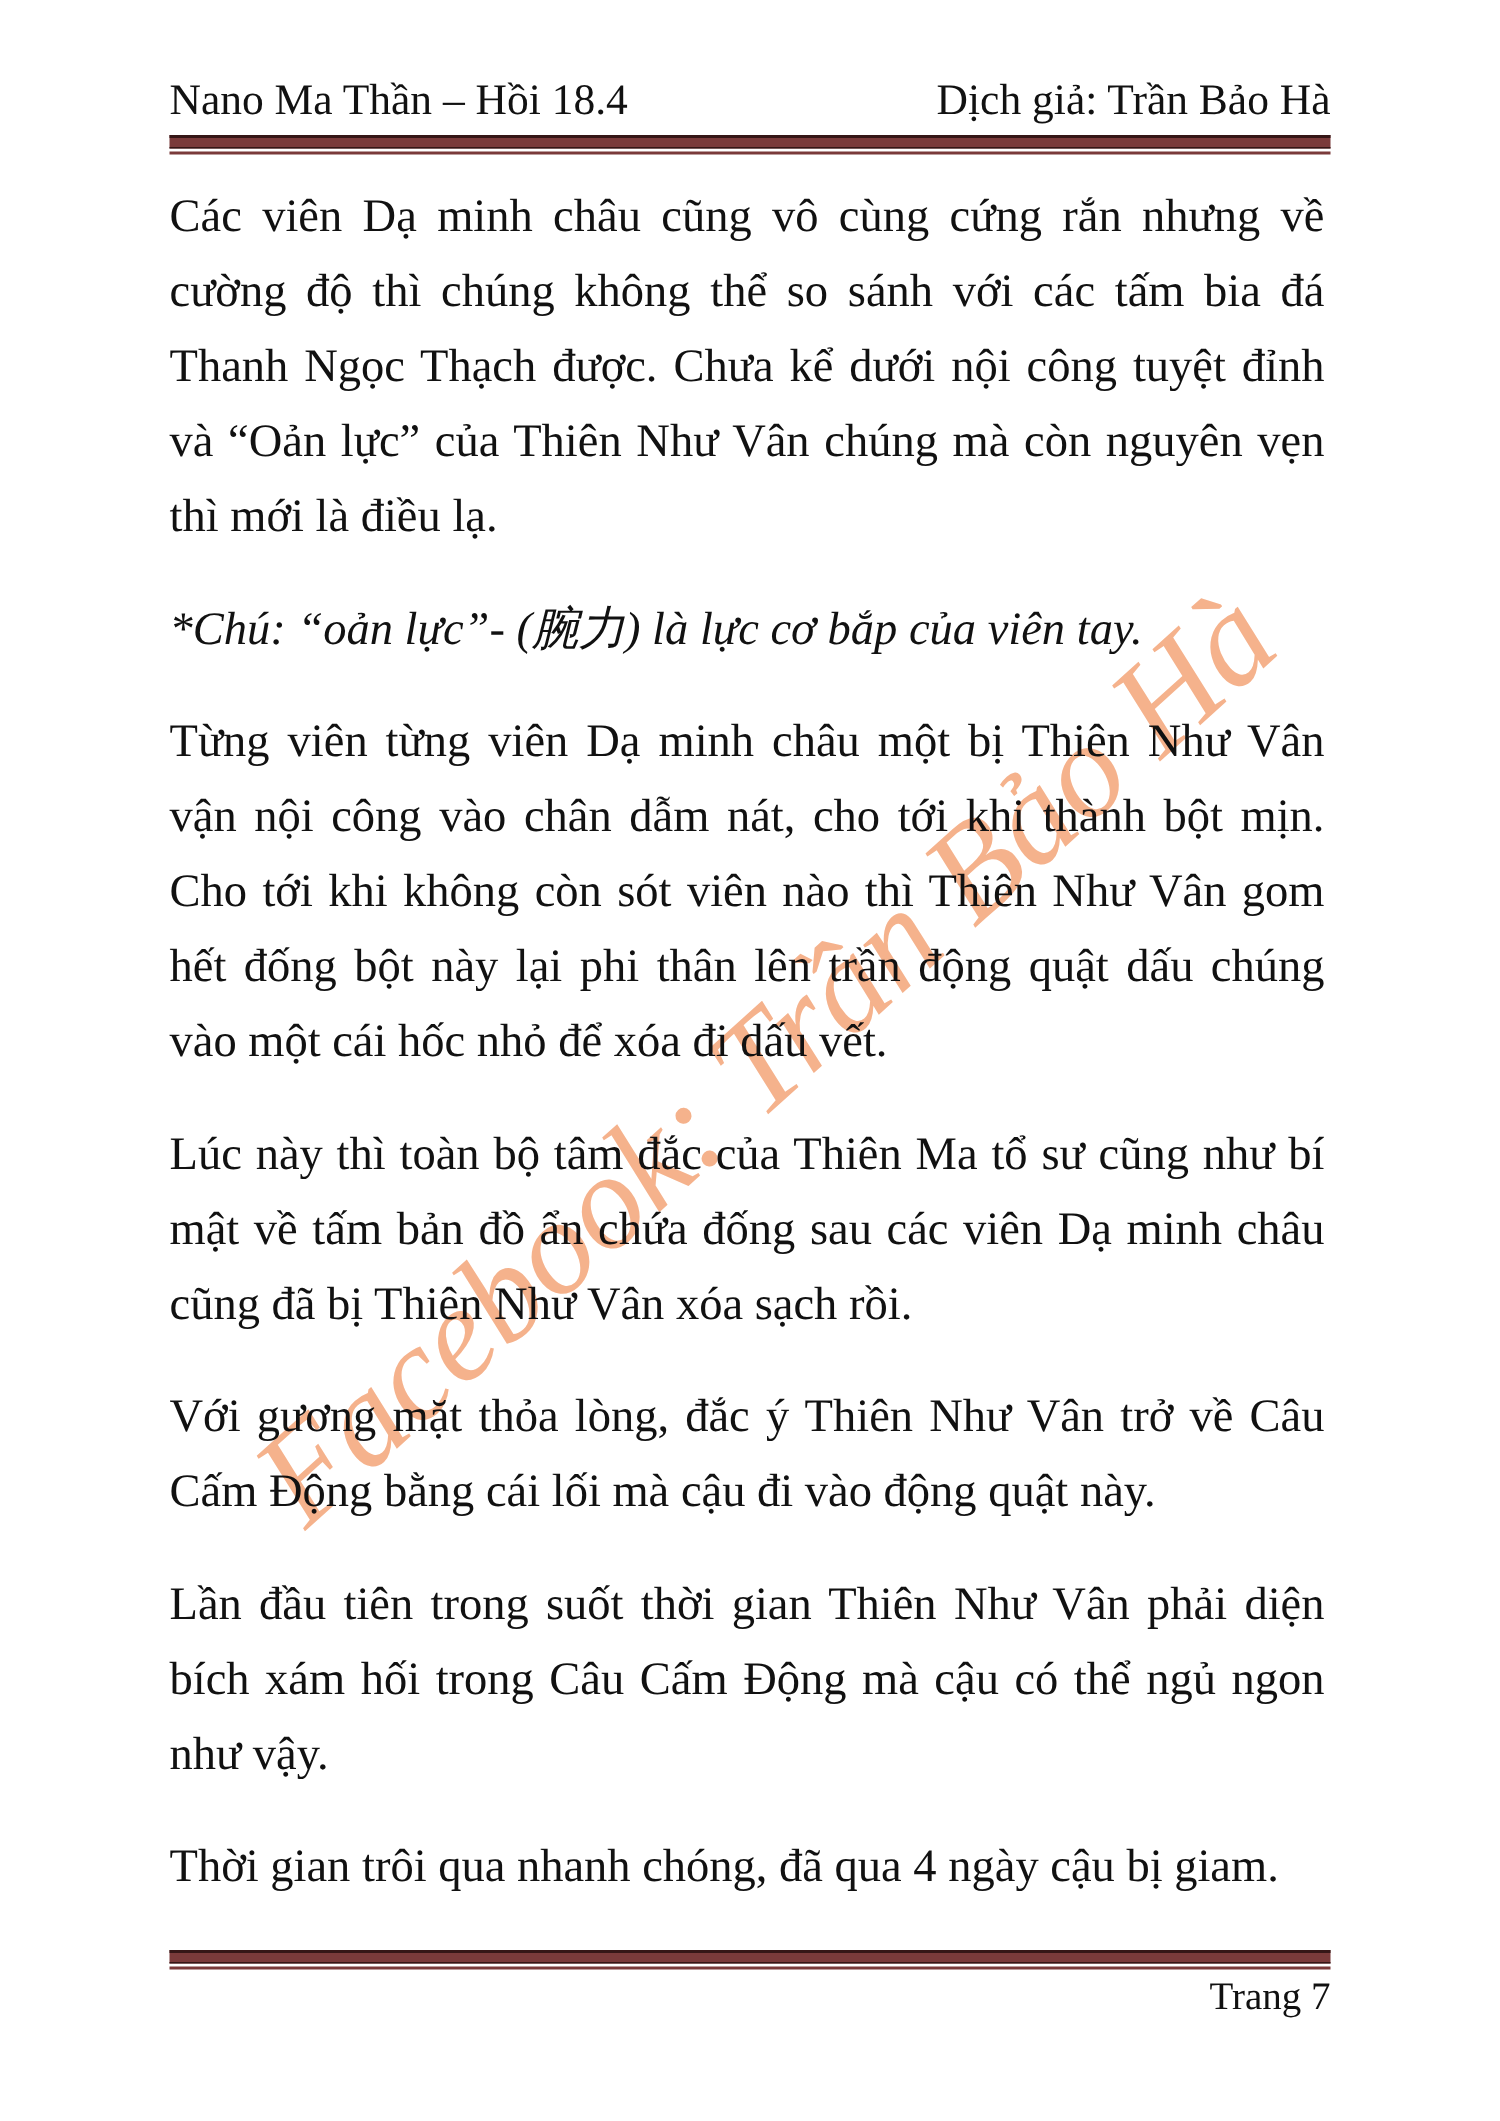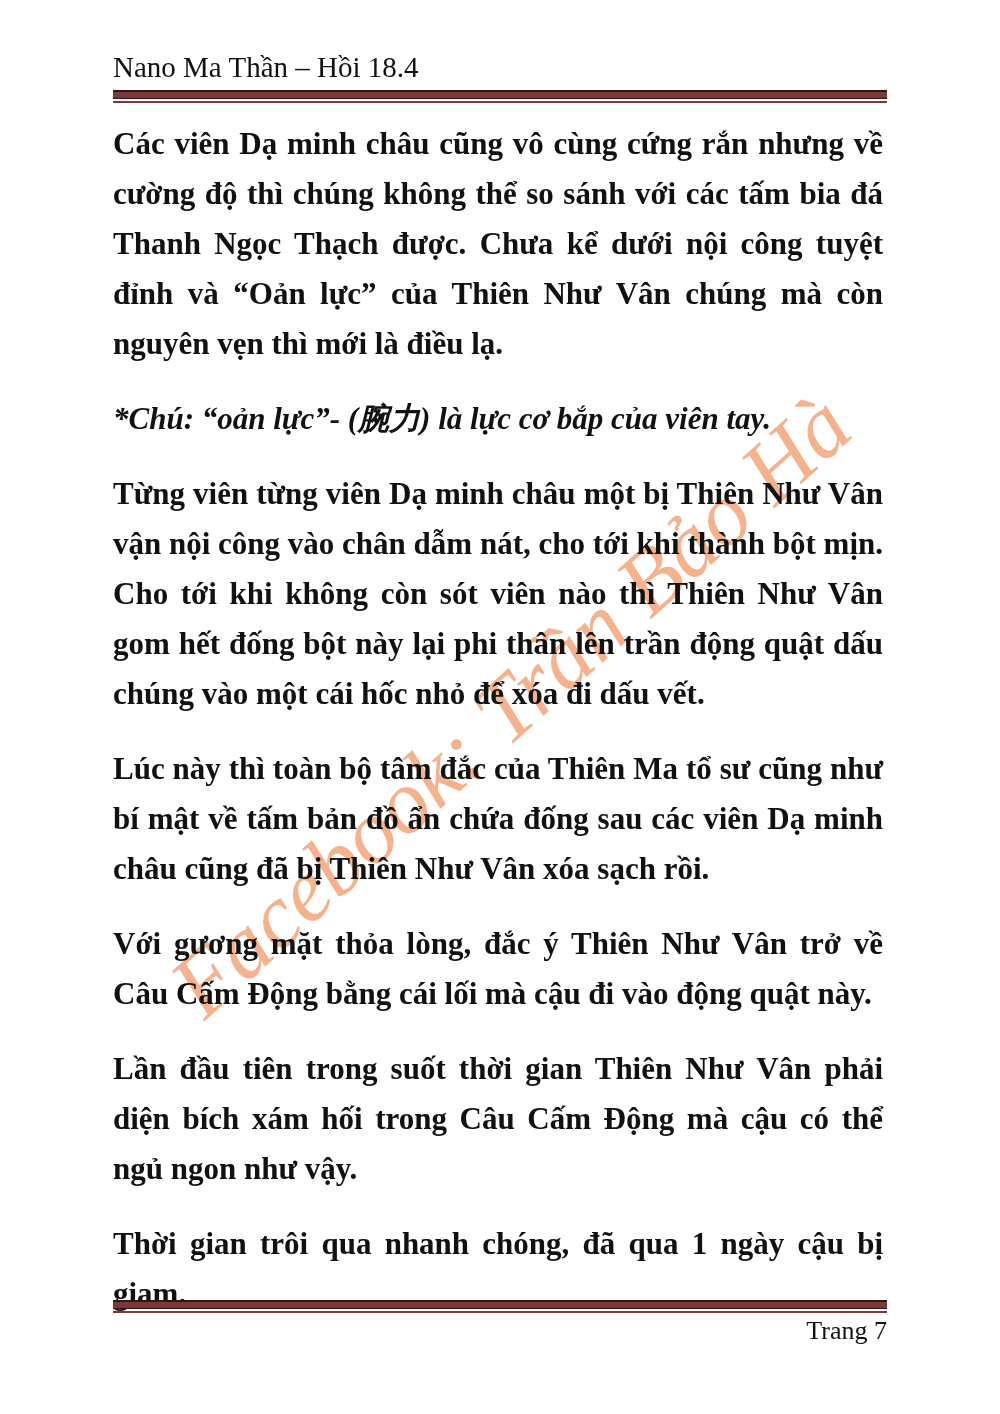--- a/index.html
+++ b/index.html
@@ -51,21 +51,20 @@
   }
   .body-text {
     margin: 0 113px;
     padding-top: 16px;
     font-size: 31px;
   }
   .body-text p {
     margin: 0 4px 25px 0;
     line-height: 50px;
     text-align: justify;
-    font-weight: bold;
   }
   .body-text p.note { font-style: italic; }
   .footer {
     position: absolute;
     left: 113px;
     right: 113px;
     top: 1300px;
     z-index: 1;
   }
   .footer .page-num {
@@ -77,35 +76,36 @@
 </head>
 <body>
 
 <div class="page">
 
   <div class="watermark" style="color: rgb(245, 178, 140);">Facebook: Trần Bảo Hà</div>
 
   <div class="content">
     <div class="header">
       <span>Nano Ma Thần – Hồi 18.4</span>
+      <span>Dịch giả: Trần Bảo Hà</span>
     </div>
 
     <div class="rule-wrap">
       <div class="rule-thick"></div>
       <div class="rule-thin"></div>
     </div>
 
     <div class="body-text">
       <p>Các viên Dạ minh châu cũng vô cùng cứng rắn nhưng về cường độ thì chúng không thể so sánh với các tấm bia đá Thanh Ngọc Thạch được. Chưa kể dưới nội công tuyệt đỉnh và “Oản lực” của Thiên Như Vân chúng mà còn nguyên vẹn thì mới là điều lạ.</p>
       <p class="note">*Chú: “oản lực”- (腕力) là lực cơ bắp của viên tay.</p>
       <p>Từng viên từng viên Dạ minh châu một bị Thiên Như Vân vận nội công vào chân dẫm nát, cho tới khi thành bột mịn. Cho tới khi không còn sót viên nào thì Thiên Như Vân gom hết đống bột này lại phi thân lên trần động quật dấu chúng vào một cái hốc nhỏ để xóa đi dấu vết.</p>
       <p>Lúc này thì toàn bộ tâm đắc của Thiên Ma tổ sư cũng như bí mật về tấm bản đồ ẩn chứa đống sau các viên Dạ minh châu cũng đã bị Thiên Như Vân xóa sạch rồi.</p>
       <p>Với gương mặt thỏa lòng, đắc ý Thiên Như Vân trở về Câu Cấm Động bằng cái lối mà cậu đi vào động quật này.</p>
       <p>Lần đầu tiên trong suốt thời gian Thiên Như Vân phải diện bích xám hối trong Câu Cấm Động mà cậu có thể ngủ ngon như vậy.</p>
-      <p>Thời gian trôi qua nhanh chóng, đã qua 1 ngày cậu bị giam.</p>
+      <p>Thời gian trôi qua nhanh chóng, đã qua 4 ngày cậu bị giam.</p>
     </div>
   </div>
 
   <div class="footer">
     <div>
       <div class="rule-thick"></div>
       <div class="rule-thin"></div>
     </div>
     <div class="page-num">Trang 7</div>
   </div>

